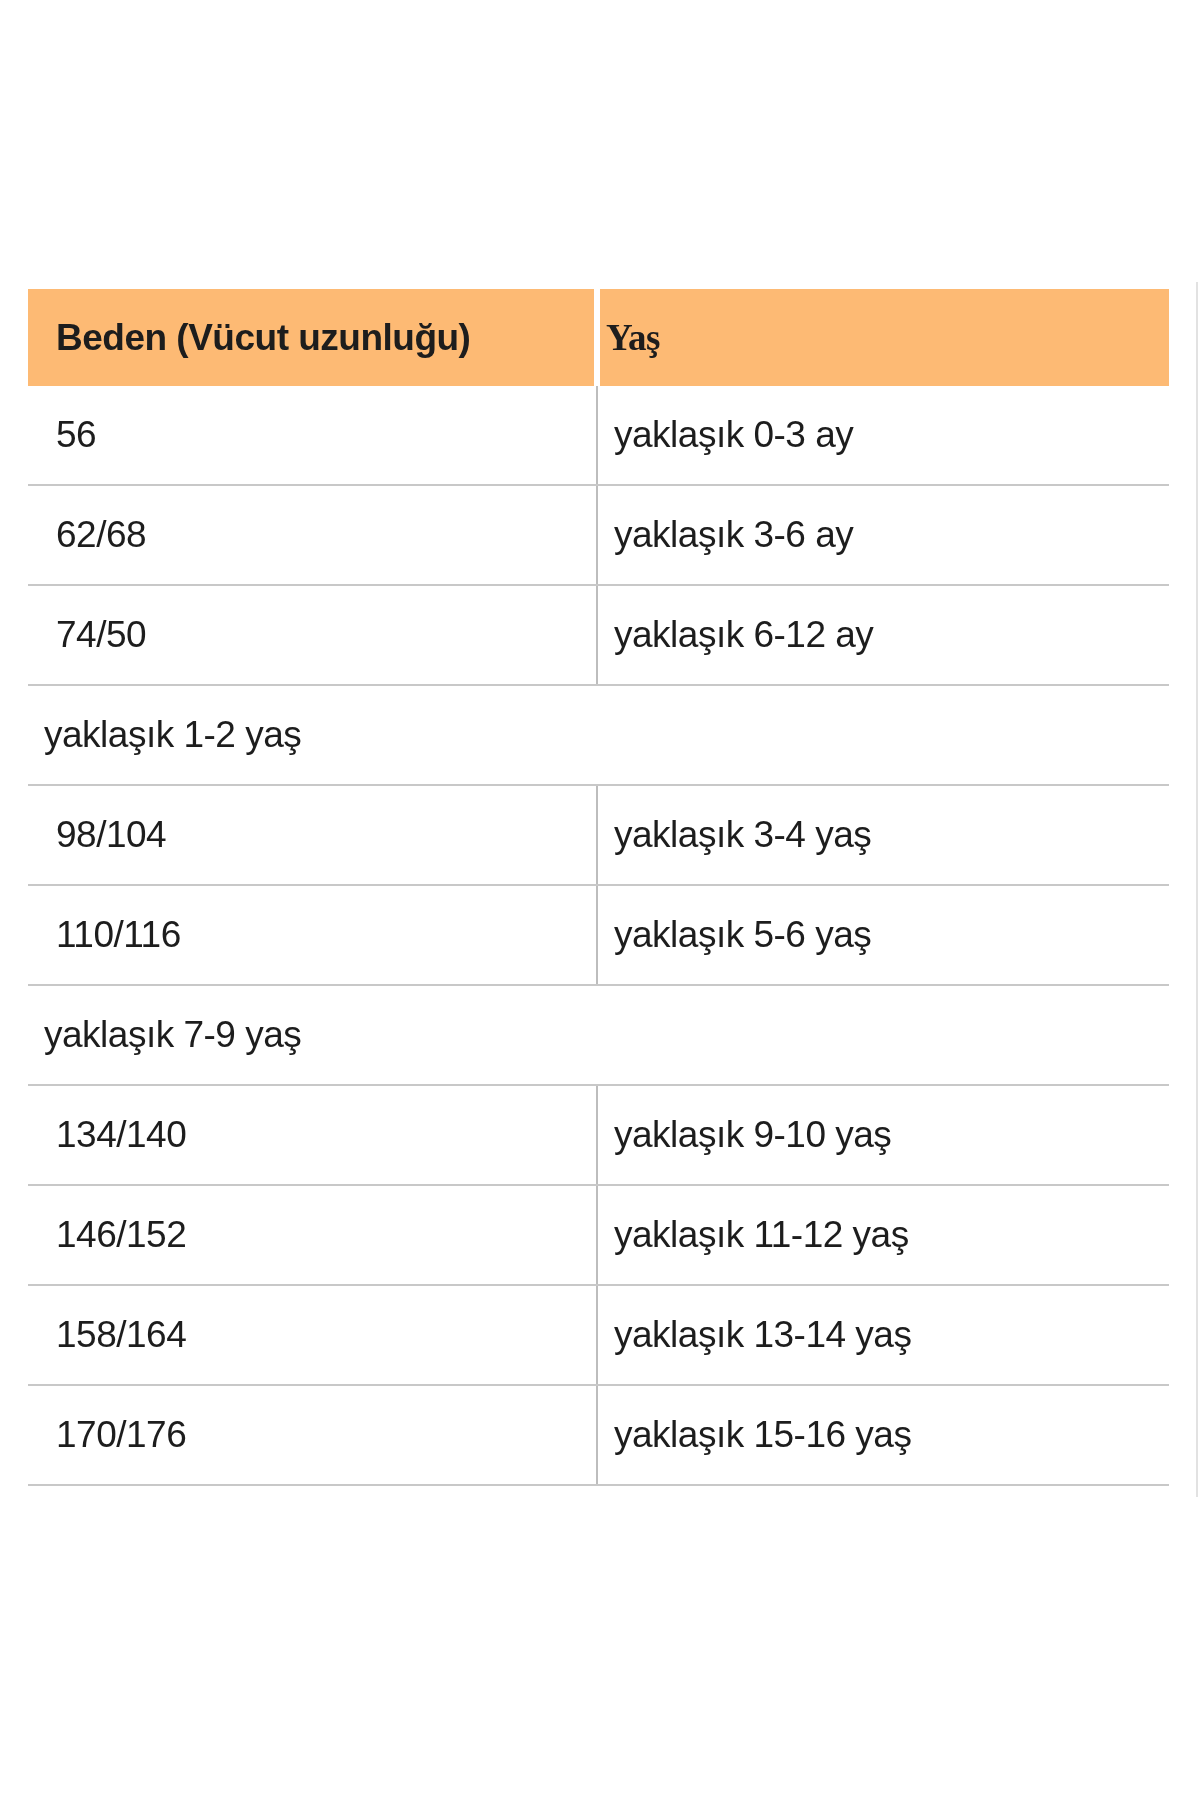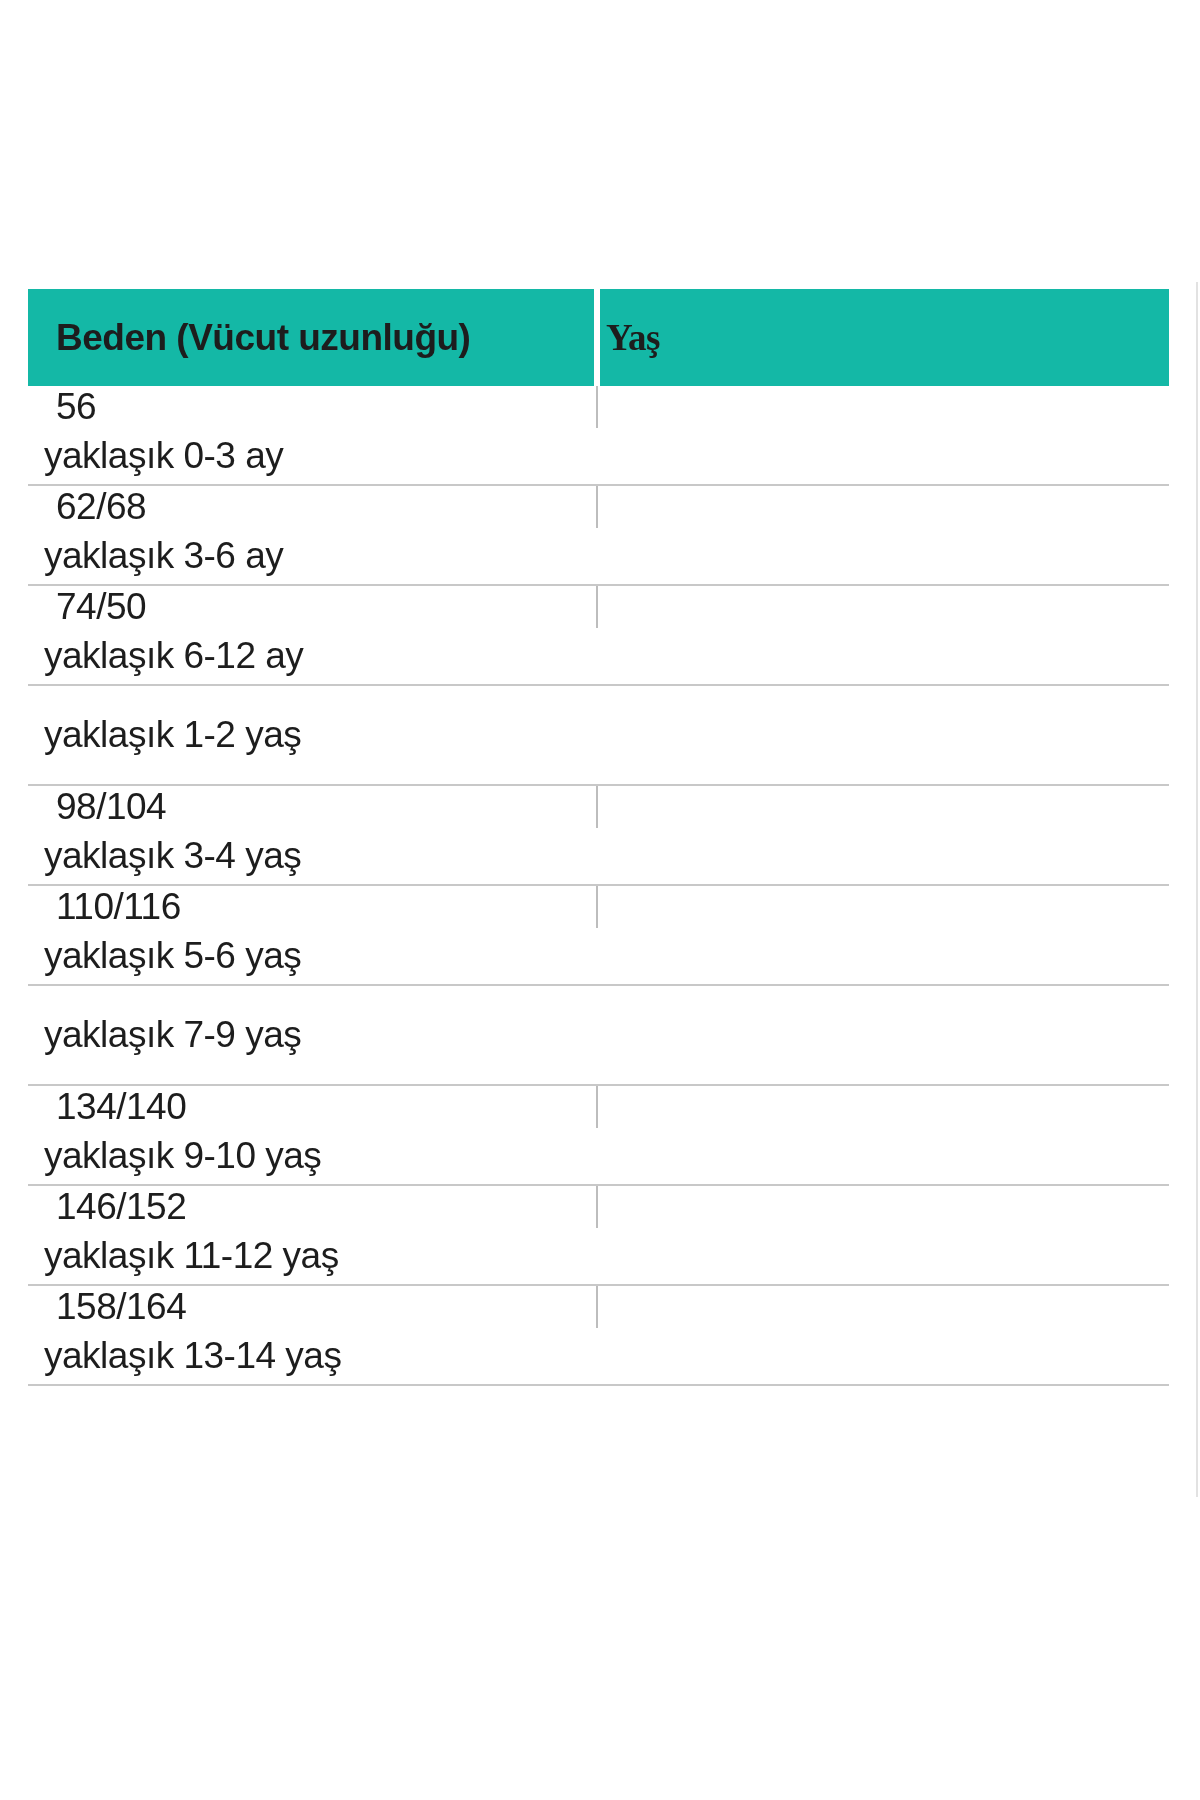--- a/index.html
+++ b/index.html
@@ -23,21 +23,21 @@
     top: 289px;
     width: 1141px;
   }
 
   
   .header-row {
     display: flex;
     height: 97px;
   }
   .hcell {
-    background: #14b8a6;
+    background: #fdba74;
     display: flex;
     align-items: center;
     font-weight: bold;
     font-size: 37px;
     letter-spacing: -0.5px;
     box-sizing: border-box;
   }
   .hcell-size {
     width: 566px;
     padding-left: 28px;
@@ -51,21 +51,20 @@
     padding-left: 6px;
     font-family: Liberation Serif, serif;
   }
 
   
   .trow {
     display: flex;
     height: 100px;
     box-sizing: border-box;
     border-bottom: 2px solid #c8c8c8;
-    flex-direction: column;
   }
   .tcell {
     display: flex;
     align-items: center;
     font-size: 37px;
     letter-spacing: -0.5px;
     box-sizing: border-box;
   }
   .tcell-size {
     width: 570px;
@@ -134,17 +133,21 @@
       <div class="tcell tcell-age">yaklaşık 9-10 yaş</div>
     </div>
     <div class="trow">
       <div class="tcell tcell-size">146/152</div>
       <div class="tcell tcell-age">yaklaşık 11-12 yaş</div>
     </div>
     <div class="trow">
       <div class="tcell tcell-size">158/164</div>
       <div class="tcell tcell-age">yaklaşık 13-14 yaş</div>
     </div>
+    <div class="trow">
+      <div class="tcell tcell-size">170/176</div>
+      <div class="tcell tcell-age">yaklaşık 15-16 yaş</div>
+    </div>
   </div>
 
 </div>
 
 <div class="outer-right-border"></div>
 
 </body></html>

